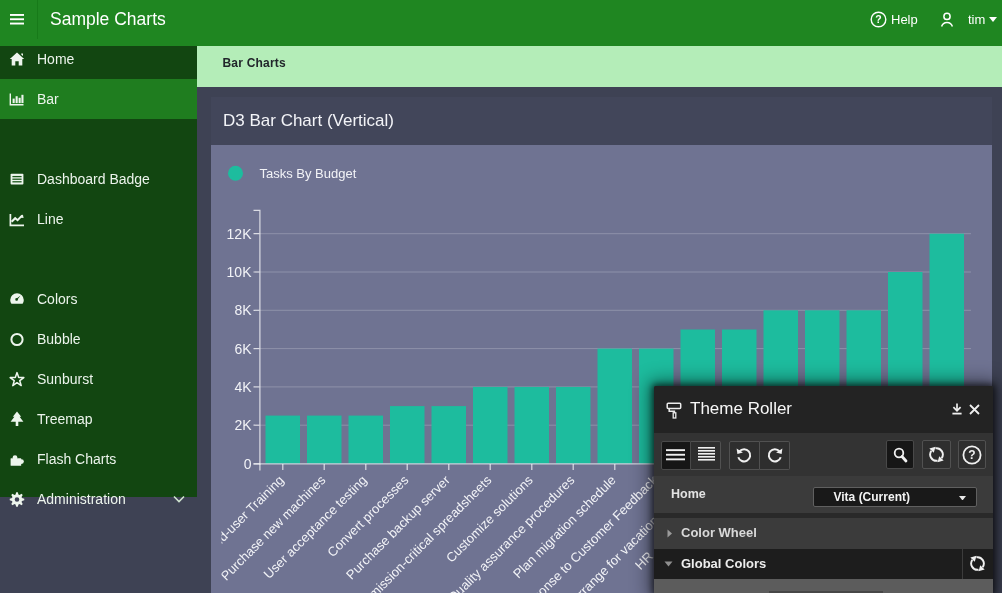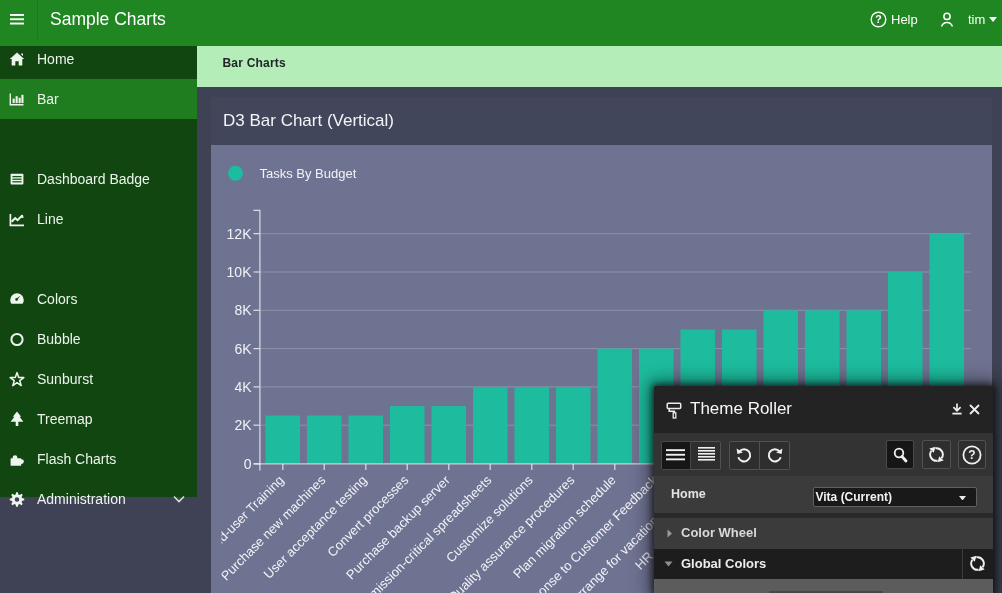--- a/index.html
+++ b/index.html
@@ -286,21 +286,21 @@
         <path d="M9.5 16.3 L11.25 10.15 L15.65 14.55 Z" fill="#f0f0f0"></path>
       </svg>
   <div class="btn" style="left:303.5px;top:7.7px;width:28.8px;height:28.7px"></div>
   <svg class="abs" style="left:308.3px;top:12.3px" width="20" height="20" viewBox="0 0 20 20">
         <circle cx="10" cy="10" r="8.6" fill="none" stroke="#f0f0f0" stroke-width="1.8"></circle>
         <text x="10" y="14.3" text-anchor="middle" font-size="12" font-weight="bold" fill="#f0f0f0" font-family="Liberation Sans">?</text>
       </svg>
  </div>
  <div class="prow" id="pstyle">
   <span class="blabel" style="left:17px;top:11px;color:#e2e2e2;font-size:12.5px">Home</span>
-  <div id="select"><span style="margin-left:2px">Vita (Current)</span>
+  <div id="select"><span style="margin-left:20px">Vita (Current)</span>
    <svg class="abs" style="right:10px;top:8px" width="7" height="4.5" viewBox="0 0 7 4.5">
           <path d="M0 0 H7 L3.5 4.5 Z" fill="#e8e8e8"></path>
         </svg>
   </div>
  </div>
  <div class="prow" id="pdiv"></div>
  <div class="prow" id="pwheel">
   <svg class="abs" style="left:13px;top:11px" width="6" height="9" viewBox="0 0 6 9">
         <path d="M0.5 0.5 L5 4.5 L0.5 8.5 Z" fill="#9a9a9a"></path>
       </svg>

